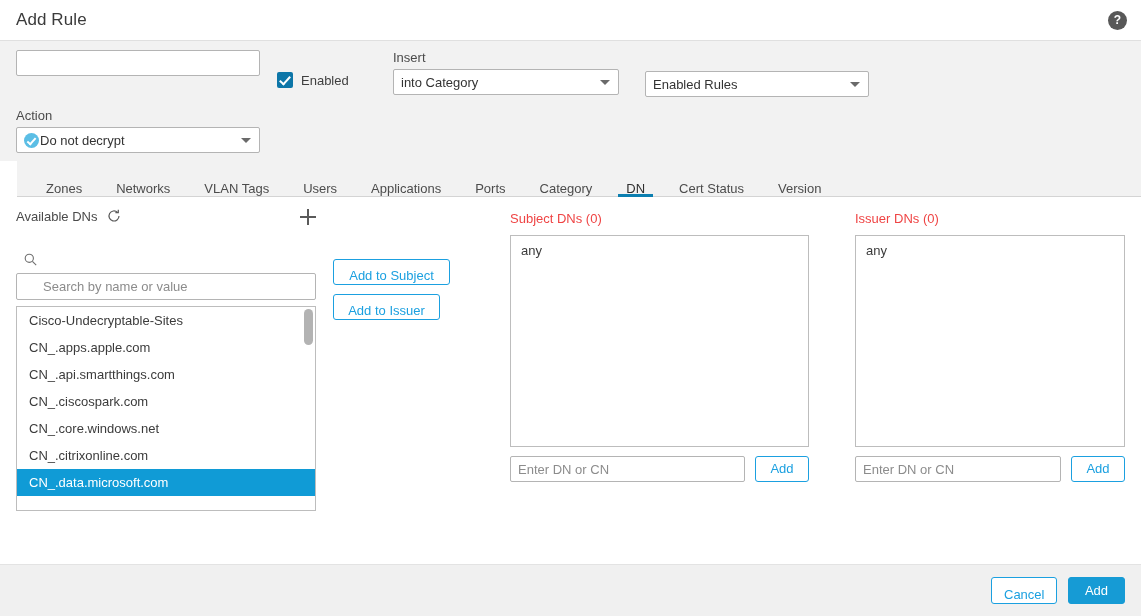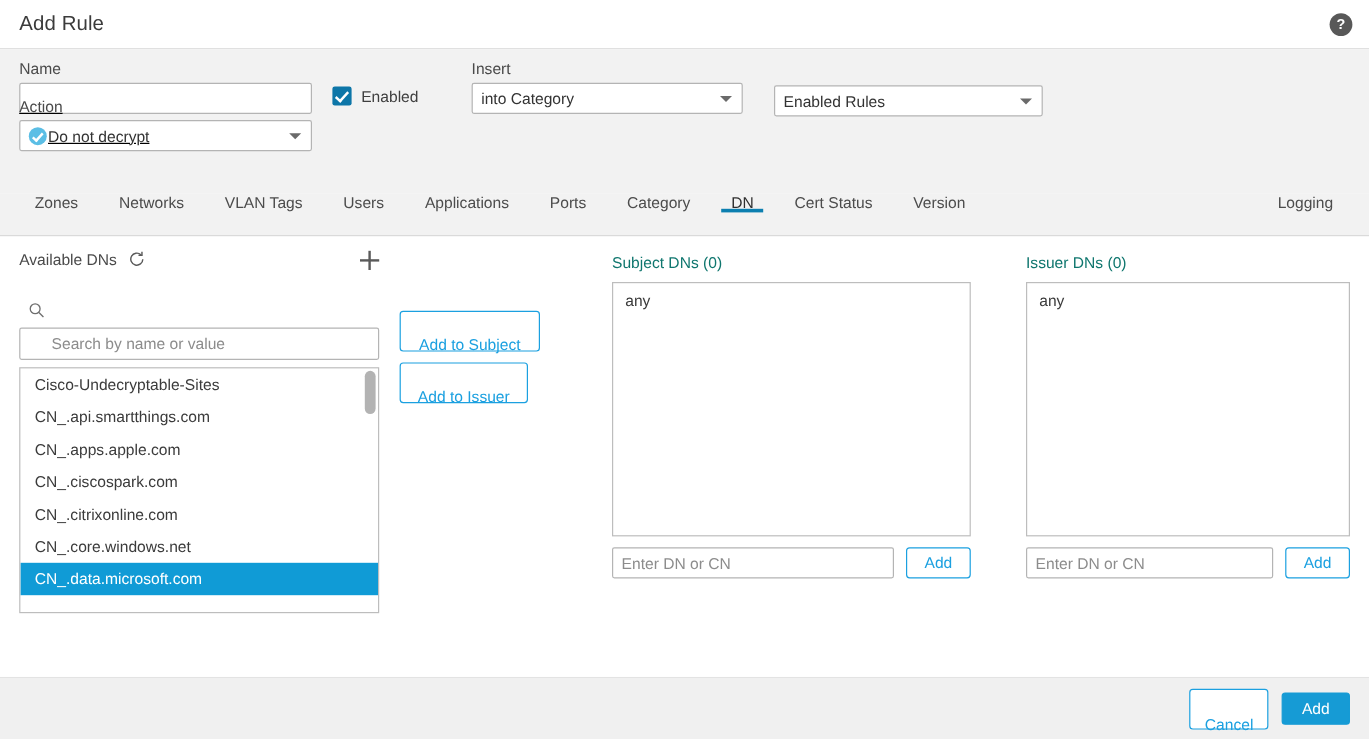--- a/index.html
+++ b/index.html
@@ -140,23 +140,22 @@
     right: 8px; top: 50%;
     margin-top: -2px;
     width: 0; height: 0;
     border-left: 5px solid transparent;
     border-right: 5px solid transparent;
     border-top: 5px solid #6a6a6a;
   }
 
   .col-action {
     position: absolute;
-    left: 16px; top: 40px;
+    left: 16px; top: 67px;
     width: 244px;
-    text-decoration: underline;
   }
   .action-check {
     width: 15px; height: 15px;
     border-radius: 50%;
     background: #5bbee5;
     position: relative;
     flex: none;
     margin-right: 1px;
   }
   .action-check::after {
@@ -168,24 +167,25 @@
     border-width: 0 2px 2px 0;
     transform: rotate(42deg);
   }
 
   
   .tabbar {
     height: 36px;
     background: #f2f2f2;
     border-bottom: 1px solid #d4d4d4;
     display: flex;
-    align-items: flex-start;
+    align-items: flex-end;
     padding: 0 12px;
     flex: none;
     position: relative;
+    margin-left: 17px;
   }
   .tab {
     display: flex;
     align-items: center;
     padding: 0 17px;
     font-size: 13px;
     color: #4c4c4c;
     cursor: pointer;
     position: relative;
     white-space: nowrap;
@@ -295,41 +295,41 @@
   .midbuttons {
     position: absolute;
     left: 333px; top: 62px;
   }
   .btn-outline {
     border: 1px solid #1ba0e0;
     background: #ffffff;
     color: #1ba0e0;
     font-size: 13px;
     border-radius: 3px;
-    padding: 16px 12px;
+    padding: 4px 12px;
     height: 26px;
     line-height: 24px;
     cursor: pointer;
     display: inline-block;
     text-align: center;
     font-family: "Liberation Sans", sans-serif;
   }
   .btn-add-subject { margin-bottom: 9px; display: block; width: 117px; }
   .btn-add-issuer { display: block; width: 107px; }
 
   .panel-dn {
     position: absolute;
     top: 12px;
   }
   .panel-subject { left: 510px; width: 299px; }
   .panel-issuer  { left: 825px; width: 300px; padding-left: 30px; }
 
   .dn-head {
     font-size: 13px;
-    color: #0f766e;
+    color: #ef4444;
     margin-bottom: 6px;
     height: 20px;
     line-height: 20px;
   }
   .dn-box {
     border: 1px solid #bdbdbd;
     background: #ffffff;
     height: 212px;
     padding: 7px 10px;
     font-size: 13px;
@@ -388,21 +388,20 @@
 <div class="dialog">
 
   <div class="titlebar">
     <div class="title-text">Add Rule</div>
     <div class="help-icon">?</div>
   </div>
 
   <div class="formarea">
     <div class="row1">
       <div class="col-name">
-        <label class="fieldlabel">Name</label>
         <input class="txtinput" type="text" value="" style="">
       </div>
       <div class="enabled-wrap">
         <div class="checkbox"></div>
         <span class="enabled-label">Enabled</span>
       </div>
     </div>
 
     <div class="col-insert">
       <label class="fieldlabel">Insert</label>
@@ -434,21 +433,20 @@
     <div class="tab">Networks</div>
     <div class="tab">VLAN Tags</div>
     <div class="tab">Users</div>
     <div class="tab">Applications</div>
     <div class="tab">Ports</div>
     <div class="tab">Category</div>
     <div class="tab active">DN</div>
     <div class="tab">Cert Status</div>
     <div class="tab">Version</div>
     <div class="tab-spacer"></div>
-    <div class="tab tab-logging">Logging</div>
   </div>
 
   <div class="body">
 
     <div class="panel-available">
       <div class="panel-head">
         <span class="panel-title">Available DNs</span>
         <span class="refresh-icon">
           <svg viewBox="0 0 14 14" width="14" height="14">
             <path d="M12 7a5 5 0 1 1-1.6-3.7" fill="none" stroke="#5a5a5a" stroke-width="1.2"></path>
@@ -464,25 +462,25 @@
             <circle cx="5.3" cy="5.3" r="4.1" fill="none" stroke="#6e6e6e" stroke-width="1.1"></circle>
             <line x1="8.4" y1="8.4" x2="12.2" y2="12.2" stroke="#6e6e6e" stroke-width="1.1"></line>
           </svg>
         </span>
         <input class="txtinput" type="text" placeholder="Search by name or value" style="">
       </div>
 
       <div class="dnlist">
         <div class="dnlist-inner">
           <div class="dnitem">Cisco-Undecryptable-Sites</div>
+          <div class="dnitem">CN_.apps.apple.com</div>
           <div class="dnitem">CN_.api.smartthings.com</div>
-          <div class="dnitem">CN_.apps.apple.com</div>
           <div class="dnitem">CN_.ciscospark.com</div>
+          <div class="dnitem">CN_.core.windows.net</div>
           <div class="dnitem">CN_.citrixonline.com</div>
-          <div class="dnitem">CN_.core.windows.net</div>
           <div class="dnitem selected">CN_.data.microsoft.com</div>
         </div>
         <div class="scrollbar-track">
           <div class="scrollbar-thumb"></div>
         </div>
       </div>
     </div>
 
     <div class="midbuttons">
       <div class="btn-outline btn-add-subject">Add to Subject</div>

